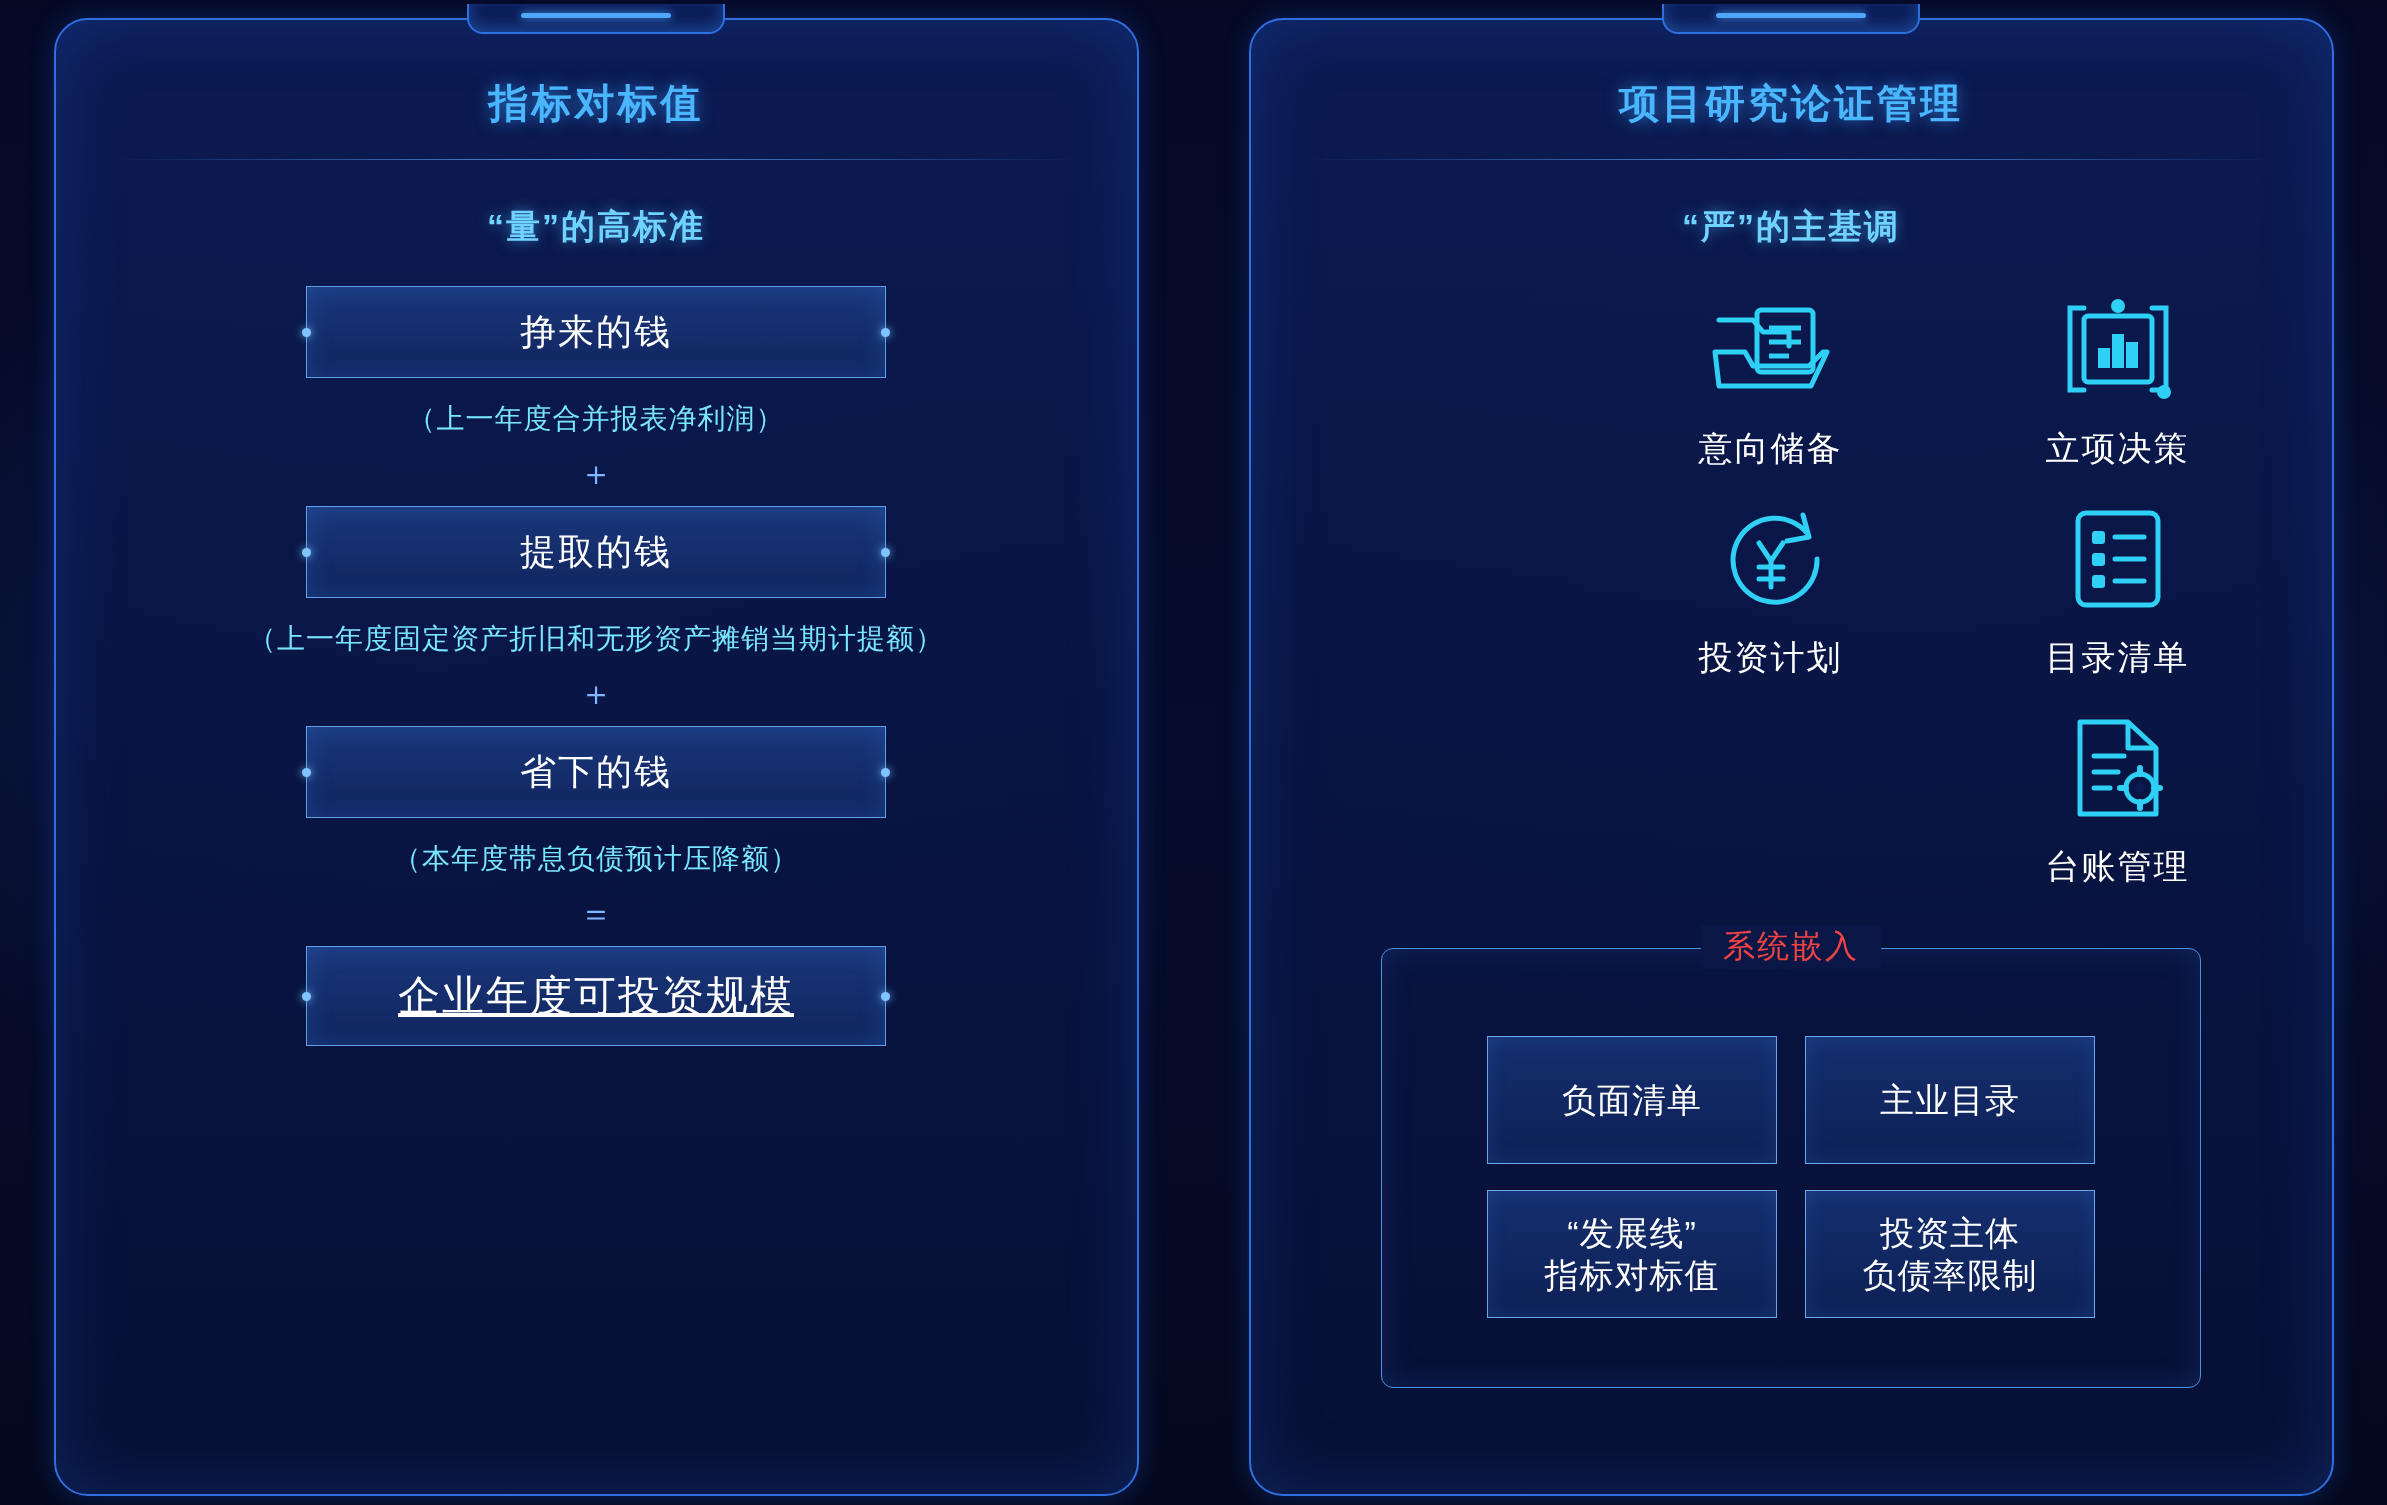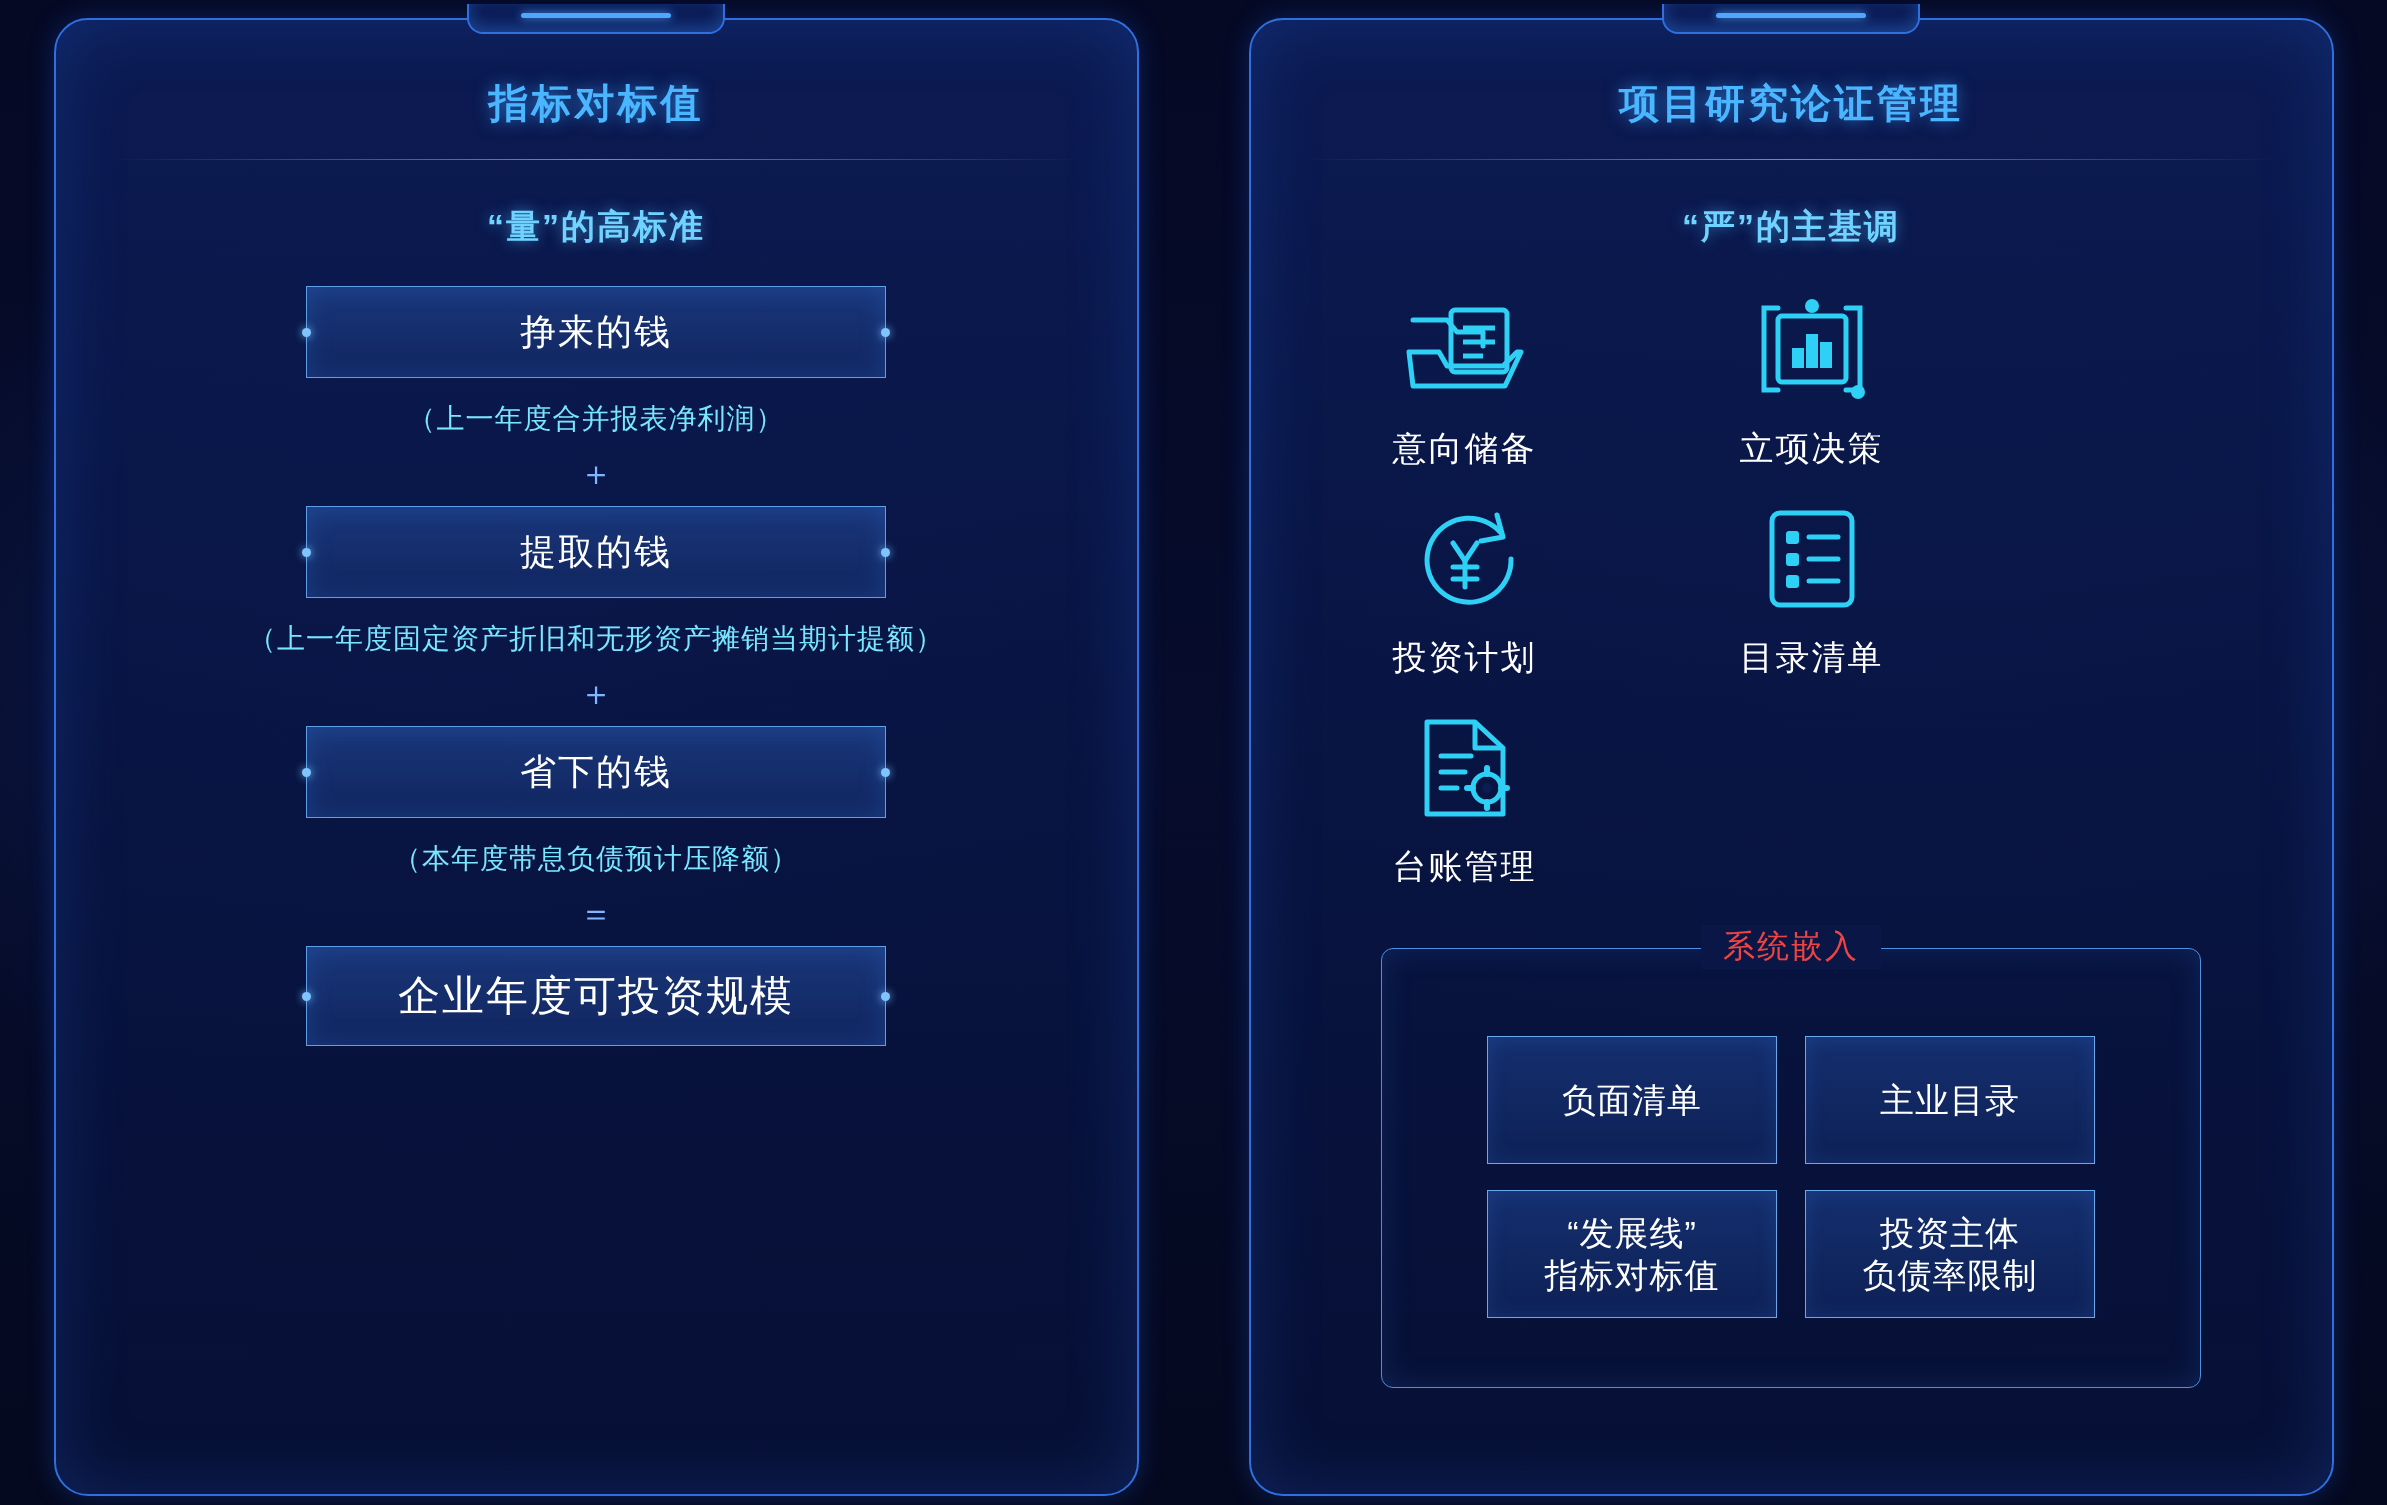--- a/index.html
+++ b/index.html
@@ -105,20 +105,21 @@
     align-items: center;
     justify-content: center;
     color: #ffffff;
     font-size: 36px;
     letter-spacing: 2px;
     box-shadow: inset 0 0 26px rgba(60,140,255,0.22);
   }
   .box.result {
     height: 100px;
     font-size: 42px;
+    text-decoration: underline;
   }
   .box::before, .box::after {
     content: "";
     position: absolute;
     top: 50%;
     width: 9px;
     height: 9px;
     margin-top: -4px;
     background: #7fc3ff;
     border-radius: 50%;
@@ -139,21 +140,21 @@
     font-size: 34px;
     margin: 18px 0 16px 0;
     line-height: 1;
   }
 
   
   .icon-grid {
     margin-top: 40px;
     display: flex;
     flex-wrap: wrap;
-    justify-content: flex-start;
+    justify-content: flex-end;
     row-gap: 14px;
     column-gap: 0;
     gap: 27px;
   }
   .icon-cell {
     width: 320px;
     display: flex;
     flex-direction: column;
     align-items: center;
   }

